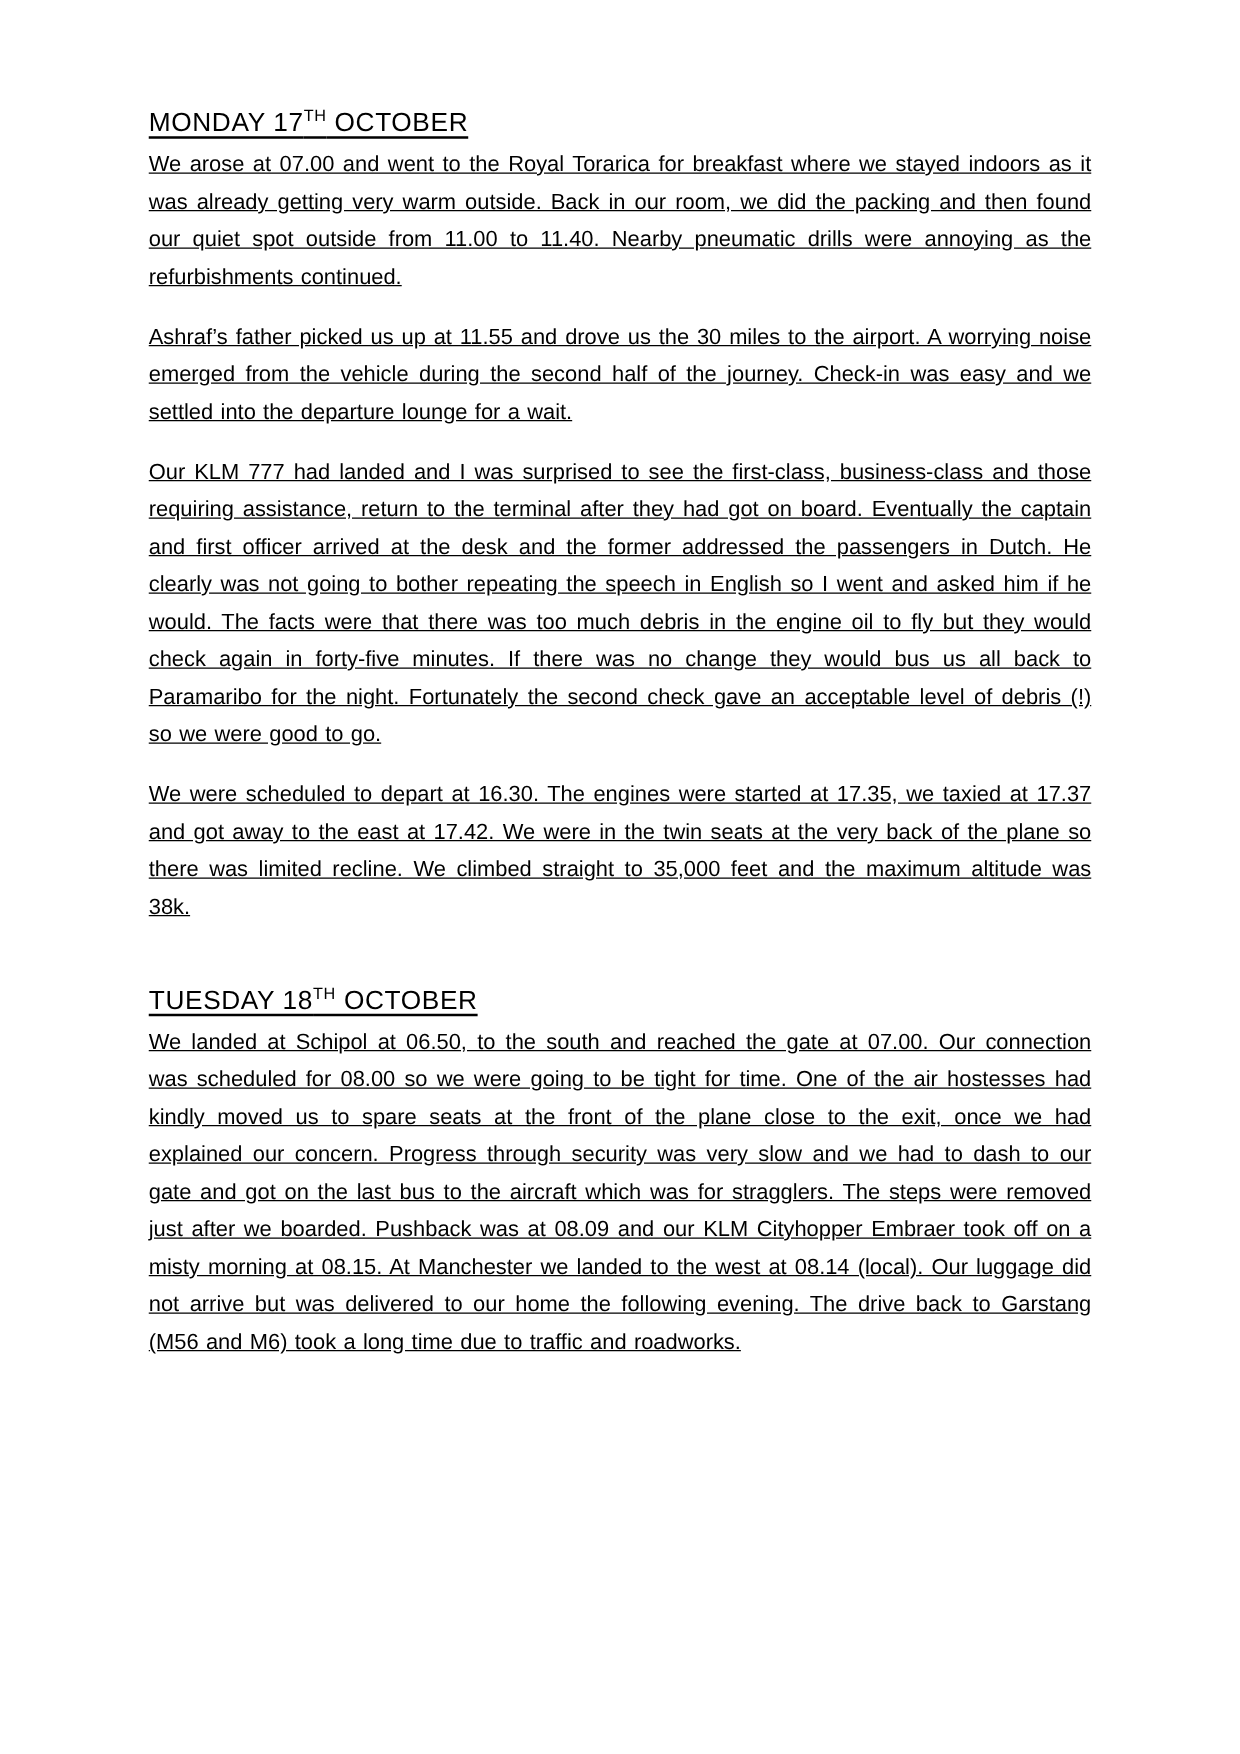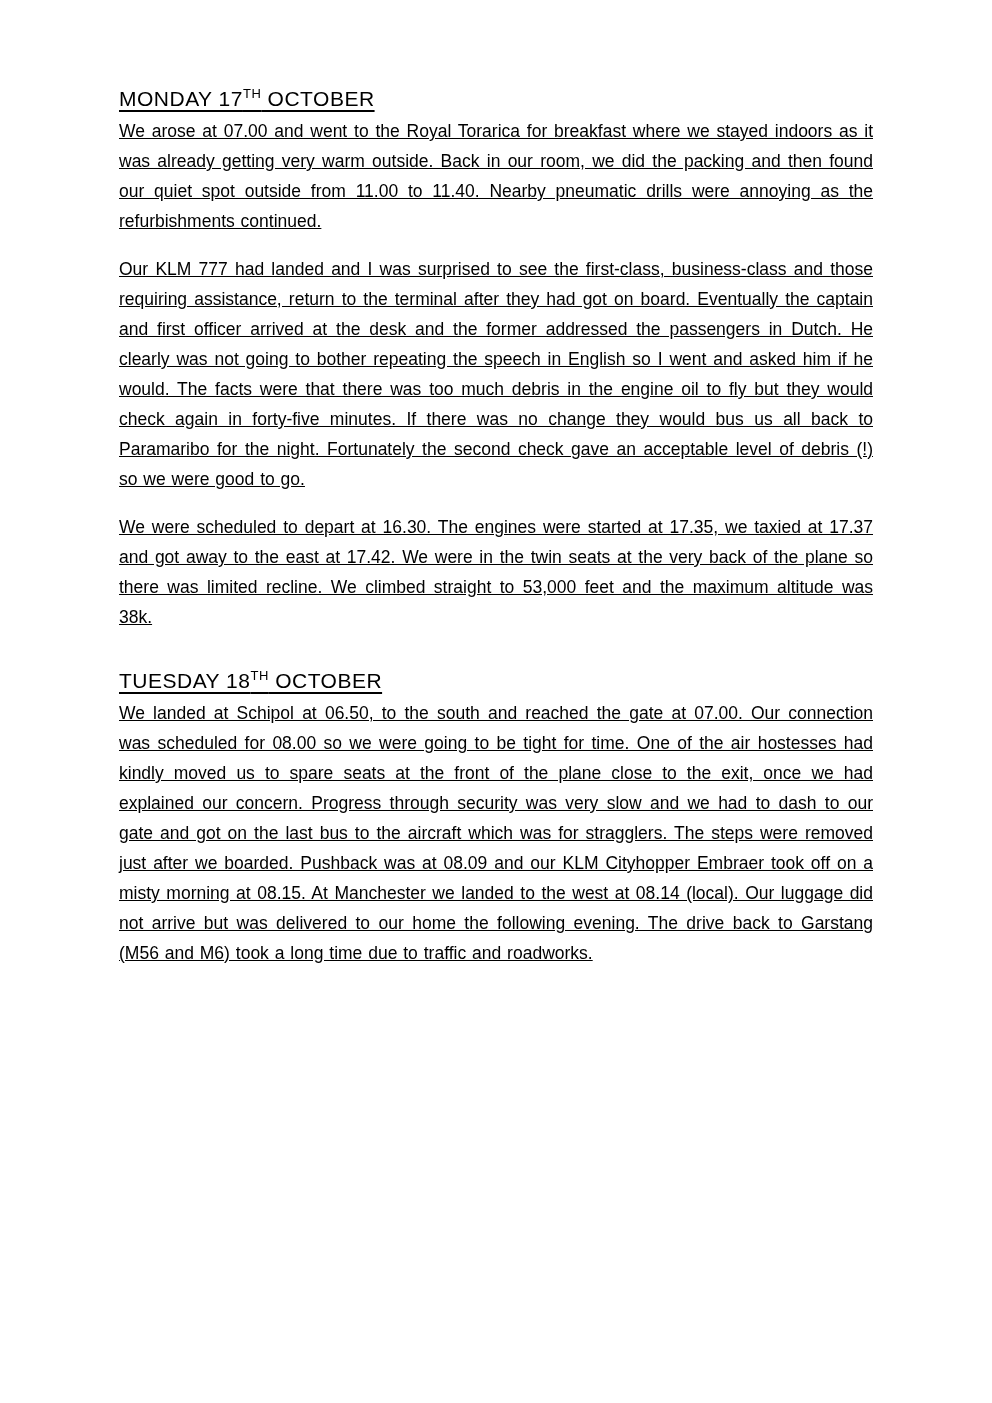--- a/index.html
+++ b/index.html
@@ -28,21 +28,21 @@
     text-underline-offset: 4px;
     margin: 0 0 2px 0;
     line-height: 30px;
   }
   .heading sup {
     font-size: 13px;
     vertical-align: super;
     line-height: 0;
   }
   .section-tuesday .heading {
-    margin-top: 34px;
+    margin-top: 46px;
   }
   p.body-para {
     font-size: 17.5px;
     line-height: 30px;
     text-align: justify;
     margin: 0 0 18px 0;
     word-spacing: 1px;
     text-decoration: underline;
   }
   p.body-para:last-child {
@@ -50,22 +50,23 @@
   }
 </style>
 </head>
 <body>
 
 <div class="page">
 
   <section class="section-monday">
     <h1 class="heading"><span>MONDAY 17</span><sup>TH</sup><span> OCTOBER</span></h1>
     <p class="body-para">We arose at 07.00 and went to the Royal Torarica for breakfast where we stayed indoors as it was already getting very warm outside. Back in our room, we did the packing and then found our quiet spot outside from 11.00 to 11.40. Nearby pneumatic drills were annoying as the refurbishments continued.</p>
+    <p class="body-para">Ashraf’s father picked us up at 11.55 and drove us the 30 miles to the airport. A worrying noise emerged from the vehicle during the second half of the journey. Check-in was easy and we settled into the departure lounge for a wait.</p>
     <p class="body-para">Our KLM 777 had landed and I was surprised to see the first-class, business-class and those requiring assistance, return to the terminal after they had got on board. Eventually the captain and first officer arrived at the desk and the former addressed the passengers in Dutch. He clearly was not going to bother repeating the speech in English so I went and asked him if he would. The facts were that there was too much debris in the engine oil to fly but they would check again in forty-five minutes. If there was no change they would bus us all back to Paramaribo for the night. Fortunately the second check gave an acceptable level of debris (!) so we were good to go.</p>
-    <p class="body-para">We were scheduled to depart at 16.30. The engines were started at 17.35, we taxied at 17.37 and got away to the east at 17.42. We were in the twin seats at the very back of the plane so there was limited recline. We climbed straight to 53,000 feet and the maximum altitude was 38k.</p>
+    <p class="body-para">We were scheduled to depart at 16.30. The engines were started at 17.35, we taxied at 17.37 and got away to the east at 17.42. We were in the twin seats at the very back of the plane so there was limited recline. We climbed straight to 35,000 feet and the maximum altitude was 38k.</p>
   </section>
 
   <section class="section-tuesday">
     <h1 class="heading"><span>TUESDAY 18</span><sup>TH</sup><span> OCTOBER</span></h1>
     <p class="body-para">We landed at Schipol at 06.50, to the south and reached the gate at 07.00. Our connection was scheduled for 08.00 so we were going to be tight for time. One of the air hostesses had kindly moved us to spare seats at the front of the plane close to the exit, once we had explained our concern. Progress through security was very slow and we had to dash to our gate and got on the last bus to the aircraft which was for stragglers. The steps were removed just after we boarded. Pushback was at 08.09 and our KLM Cityhopper Embraer took off on a misty morning at 08.15. At Manchester we landed to the west at 08.14 (local). Our luggage did not arrive but was delivered to our home the following evening. The drive back to Garstang (M56 and M6) took a long time due to traffic and roadworks.</p>
   </section>
 
 </div>
 
 </body></html>

